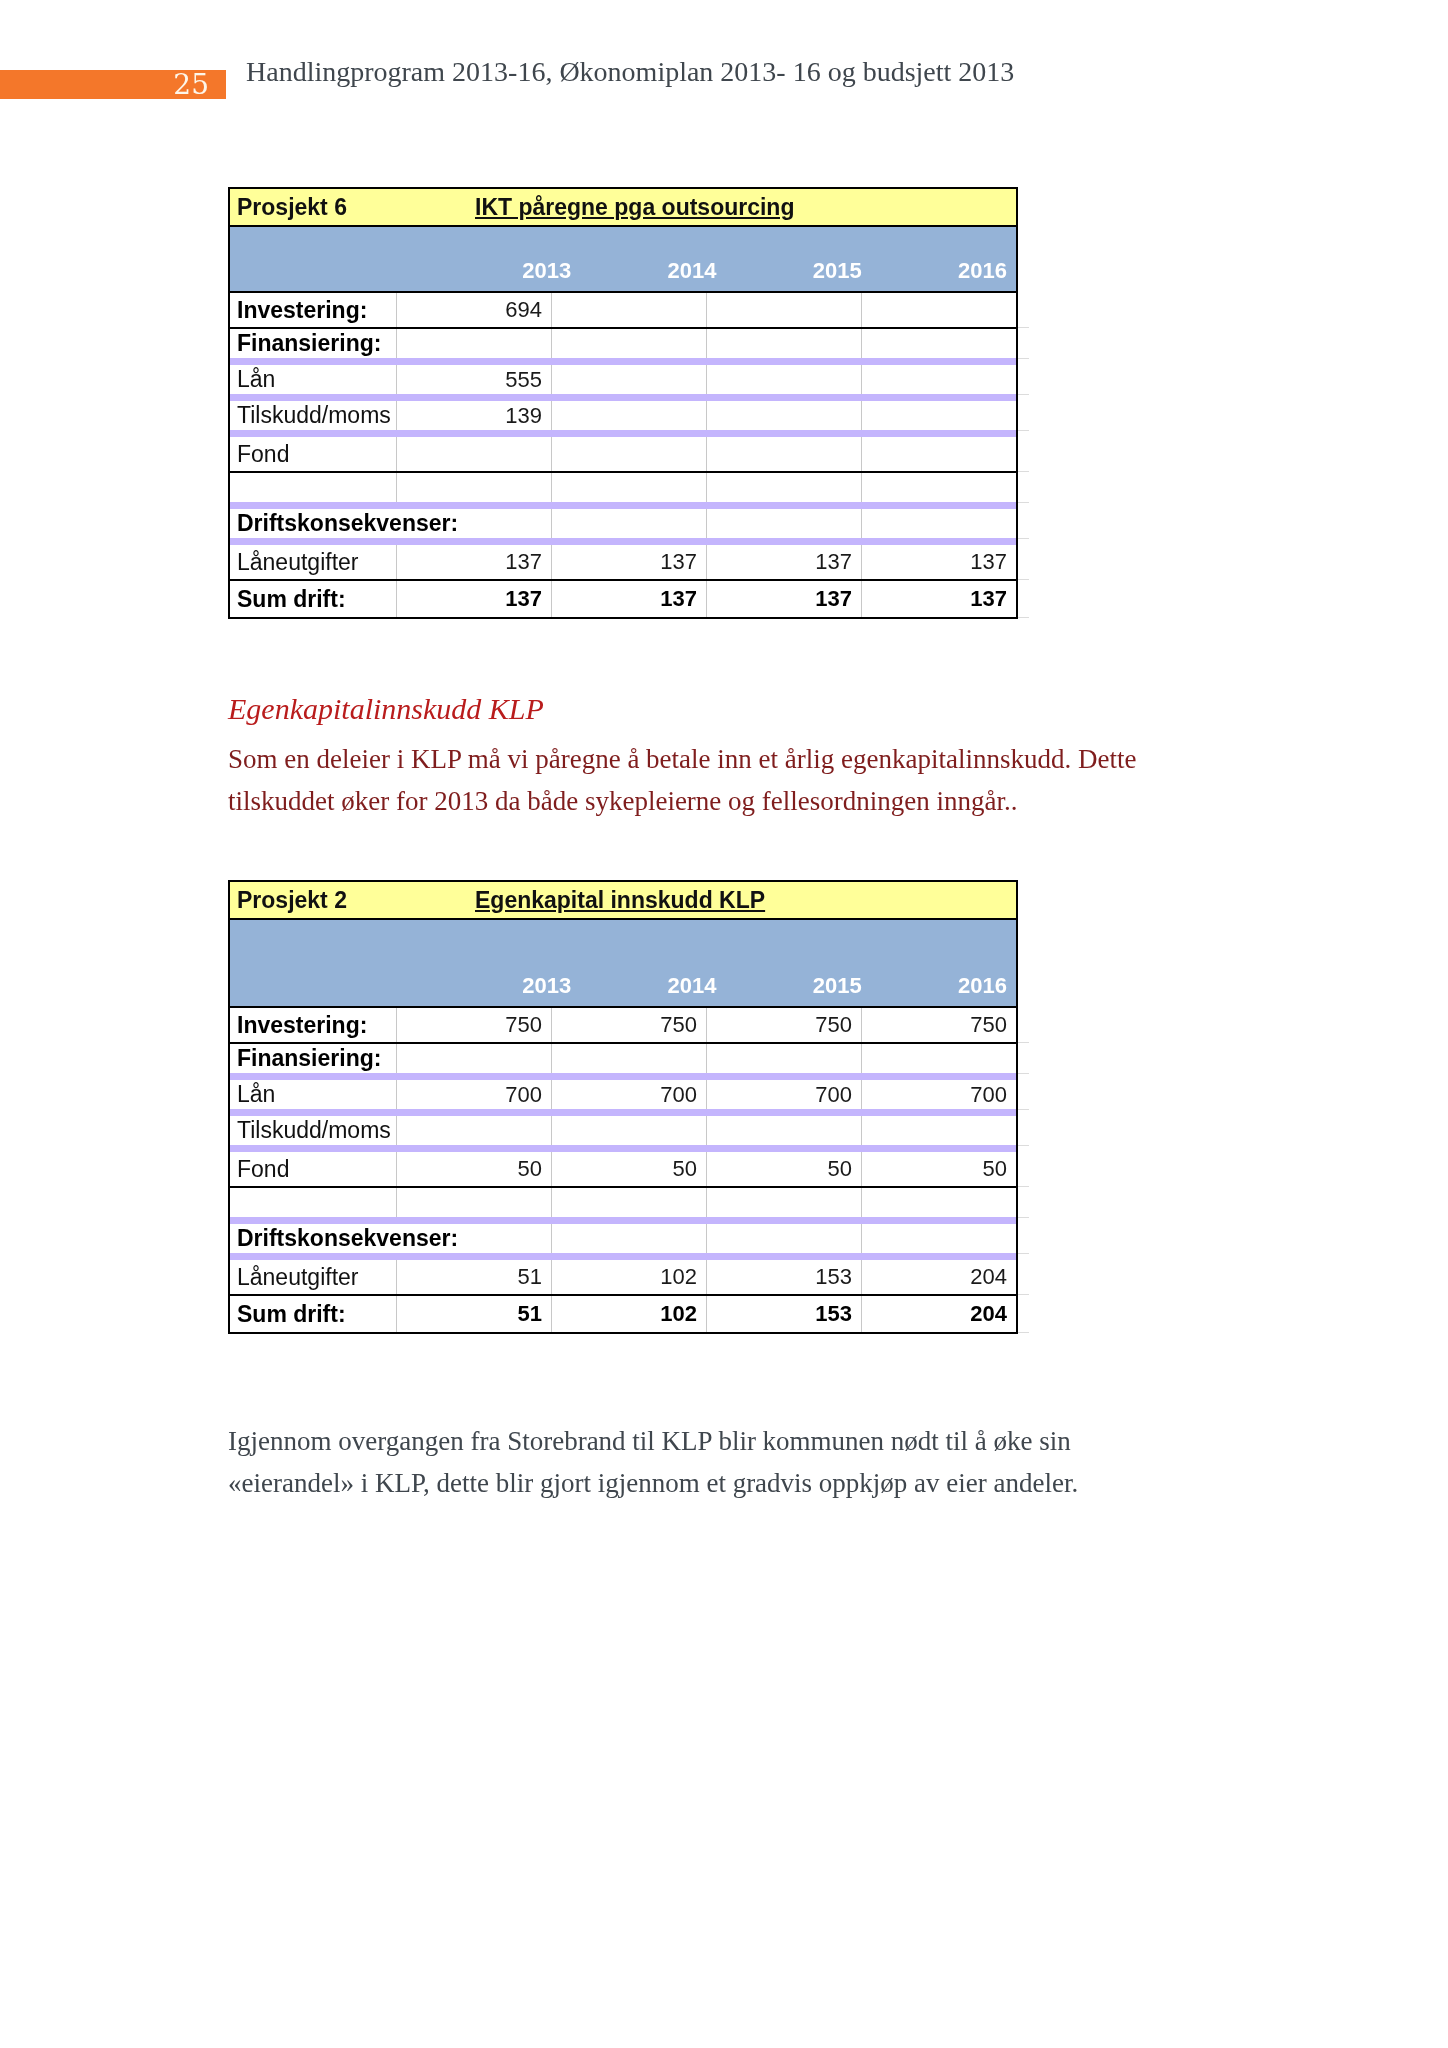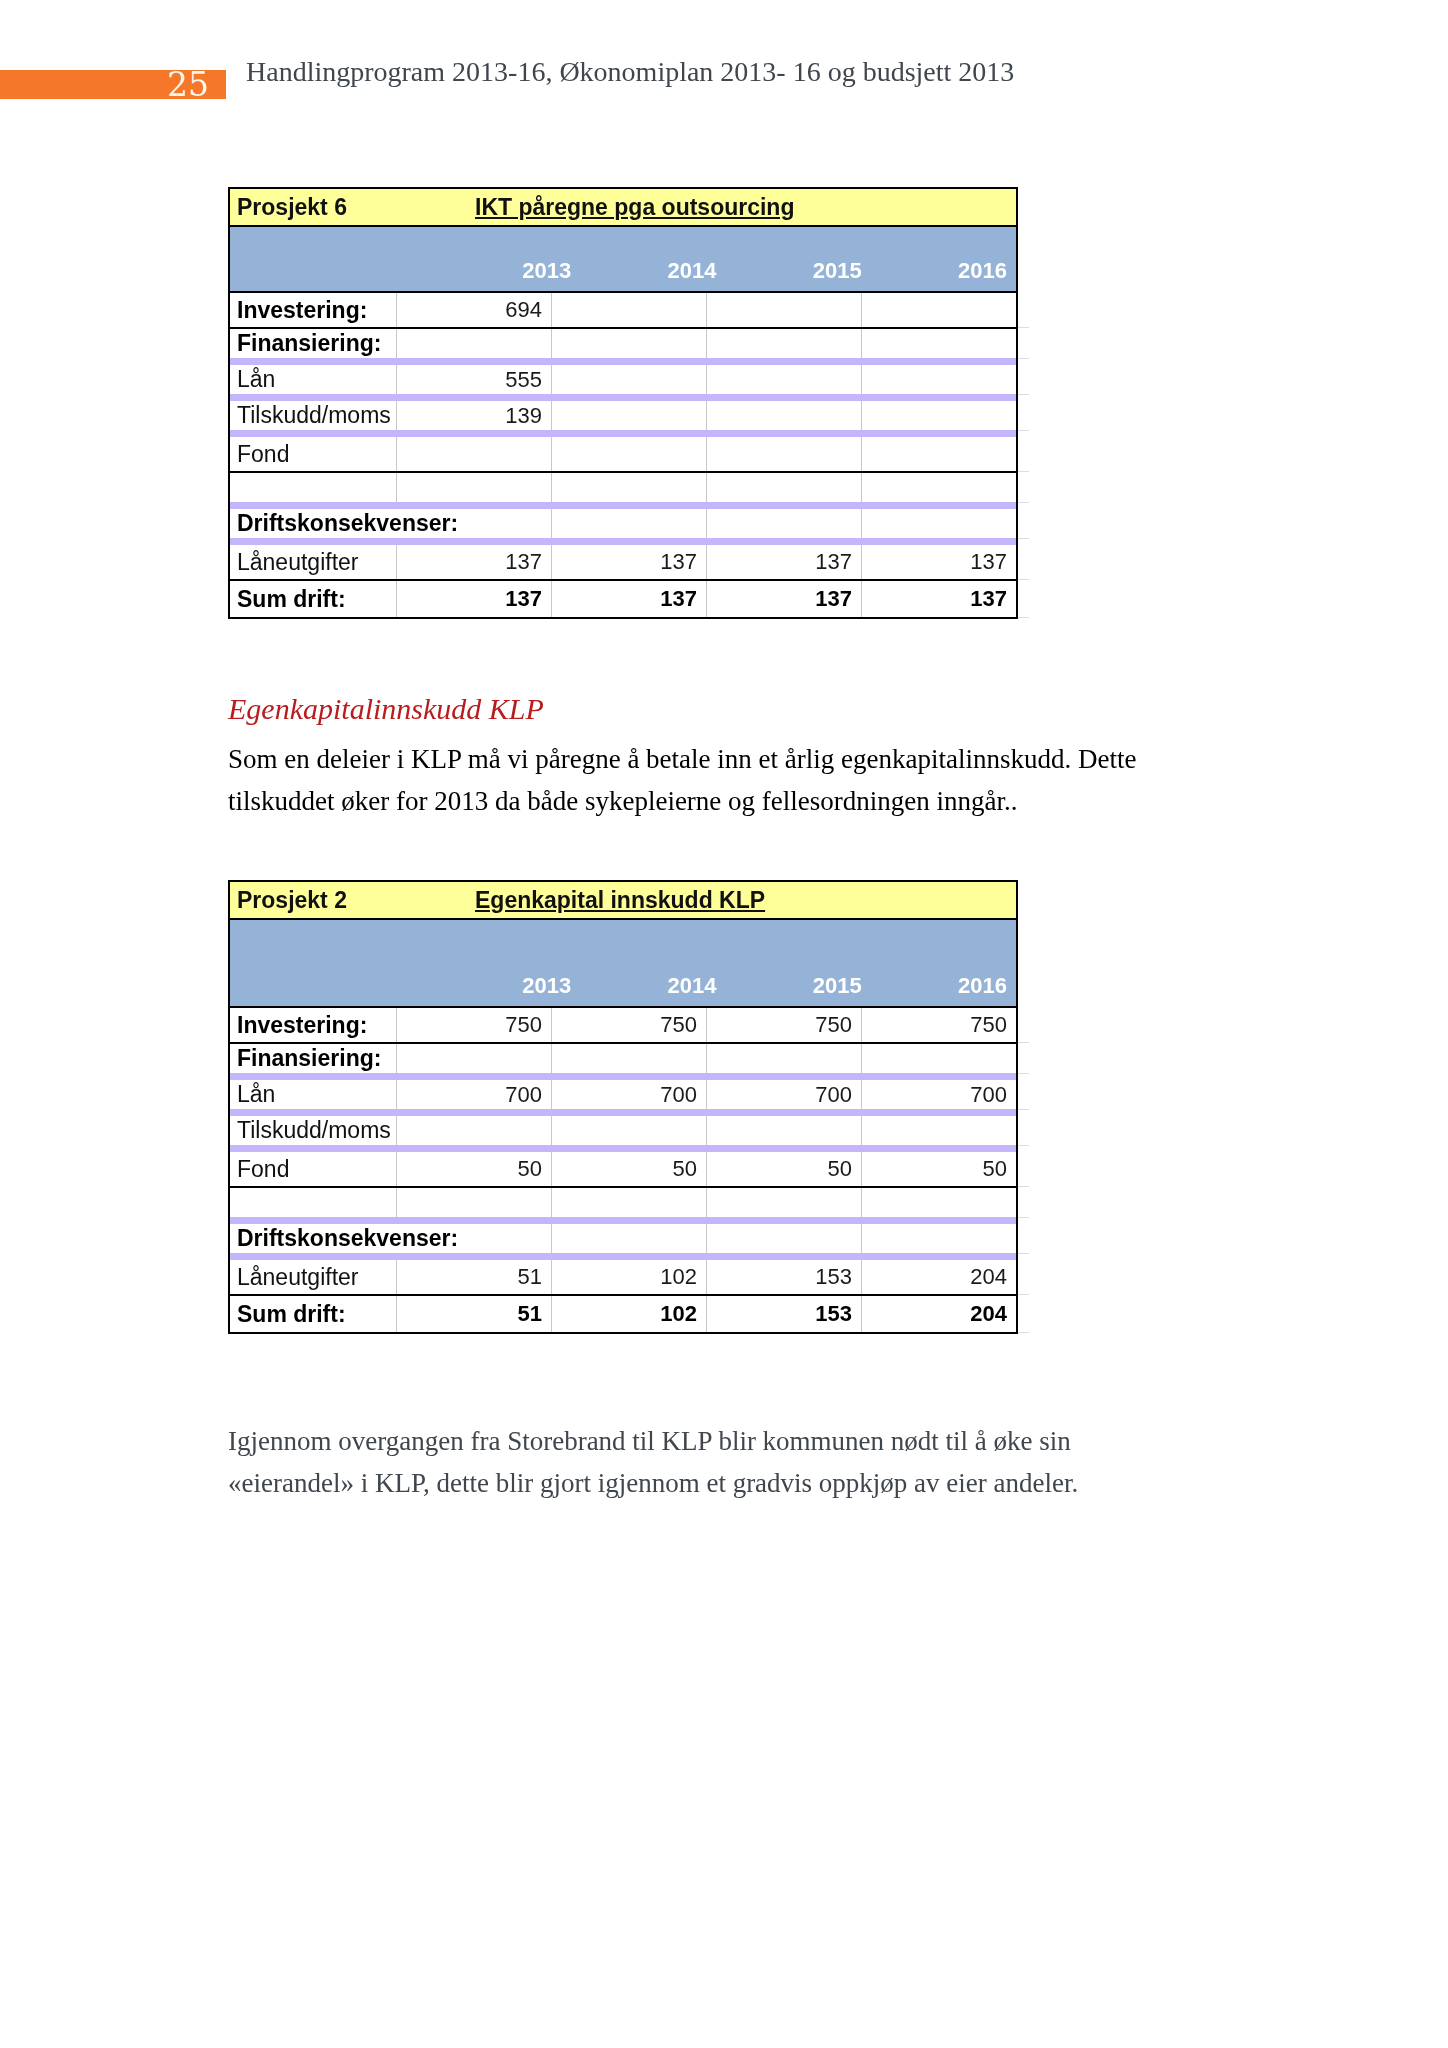--- a/index.html
+++ b/index.html
@@ -9,21 +9,21 @@
     background:#ffffff;
     overflow:hidden;
     font-family:"Liberation Serif",serif;
   }
   
   .badge{
     position:absolute;left:0;top:70px;width:226px;height:29px;
     box-sizing:border-box;
     text-align:right;padding-right:17px;
     font-family:"DejaVu Serif",serif;
-    font-size:33px;line-height:29px;
+    font-size:28px;line-height:29px;
   }
   .doc-title{
     position:absolute;left:246px;top:56px;
     font-family:"Liberation Serif",serif;
     font-size:28px;white-space:nowrap;
   }
   
   .xtable{
     position:absolute;left:228px;width:790px;
     font-family:"Liberation Sans",sans-serif;
@@ -175,21 +175,21 @@
           <div class="t-val b">137</div>
           <div class="t-val b">137</div>
           <div class="t-val b">137</div>
           <div class="t-val b">137</div>
         </div>
       </div>
   </div>
 
   <div class="section-heading" style="color: #b91c1c;">Egenkapitalinnskudd KLP</div>
 
-  <div class="para para1" style="color: #000000;">
+  <div class="para para1" style="color: #7f1d1d;">
     <div>Som en deleier i KLP må vi påregne å betale inn et årlig egenkapitalinnskudd. Dette</div>
     <div>tilskuddet øker for 2013 da både sykepleierne og fellesordningen inngår..</div>
   </div>
 
   <div class="xtable" style="top:880px;">
     <div class="t-yellow" style="background: rgb(255, 255, 153);">
       <div class="t-proj">Prosjekt 2</div>
       <div class="t-title">Egenkapital innskudd KLP</div>
     </div>
     <div class="t-blue" style="height: 88px; background: rgb(149, 179, 215);">

